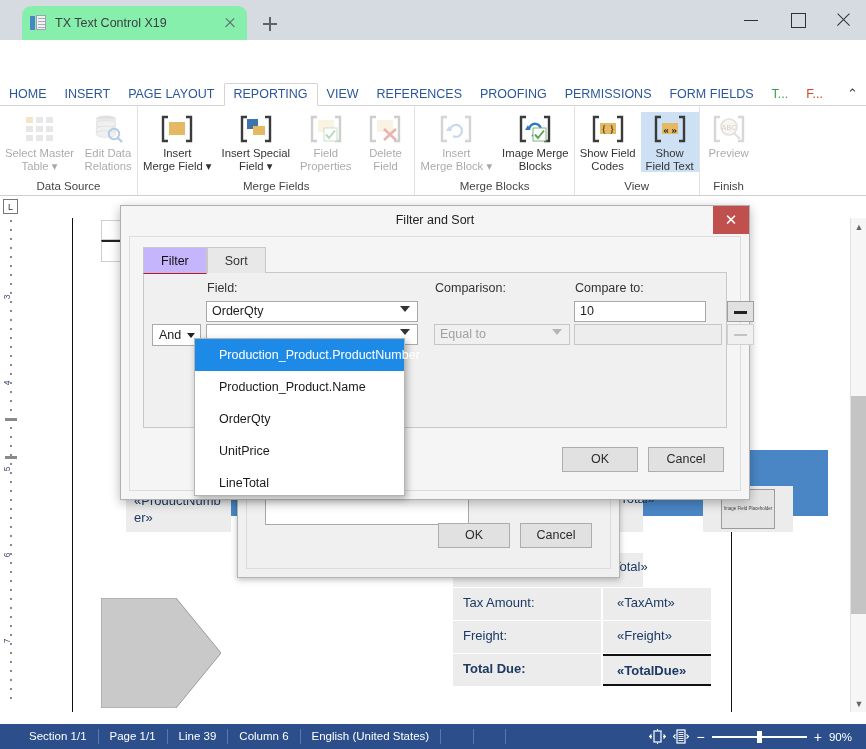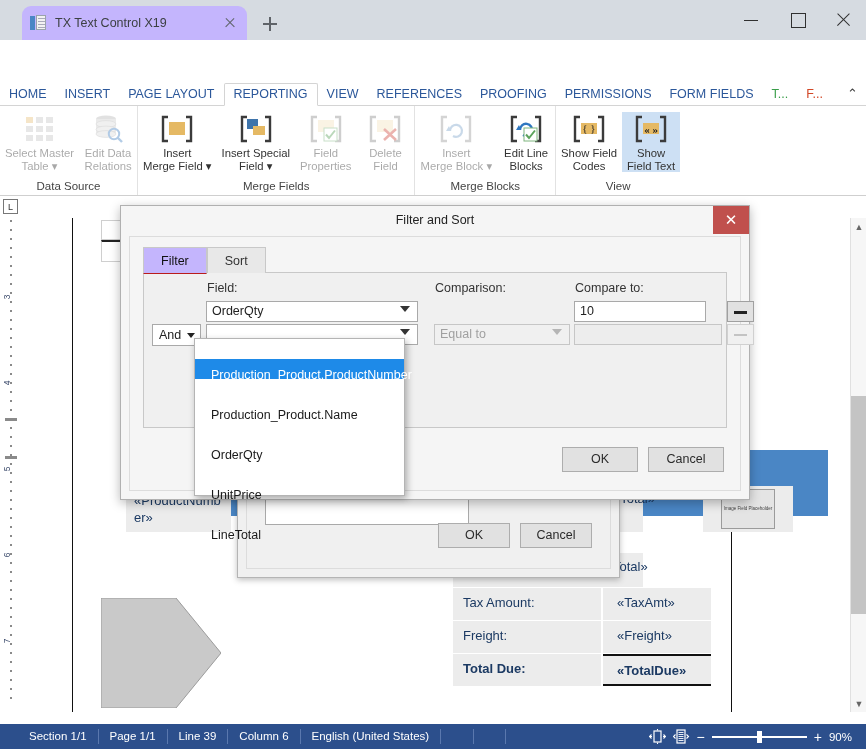--- a/index.html
+++ b/index.html
@@ -13,21 +13,21 @@
   #app { position: relative; width: 866px; height: 749px; }
 
   
   .win-titlebar {
     position: absolute; left:0; top:0; width:866px; height:40px;
     background:#d6dbe1;
   }
   .tab-strip { position:absolute; left:0; top:0; width:720px; height:40px; }
   .browser-tab {
     position:absolute; left:22px; top:6px; width:225px; height:34px;
-    background:#c4b5fd; border-radius:9px 9px 0 0;
+    background:#86efac; border-radius:9px 9px 0 0;
     display:flex; align-items:center; padding:0 8px;
   }
   .tab-favicon { width:16px; height:16px; margin-right:9px; position:relative; flex:0 0 auto;}
   .tab-favicon .p1 { position:absolute; left:0; top:1px; width:5px; height:14px; background:#4a86c5; }
   .tab-favicon .p2 { position:absolute; left:6px; top:0px; width:10px; height:15px; background:#f2f2f2; border:1px solid #9aa3ab; }
   .tab-favicon .p2::after{content:"";position:absolute;left:1px;top:2px;width:7px;height:1px;background:#aab;box-shadow:0 3px 0 #aab,0 6px 0 #aab,0 9px 0 #aab;}
   .tab-title { font-size:12.5px; color:#3c4043; white-space:nowrap; overflow:hidden; flex:1; }
   .tab-close { width:18px; height:18px; position:relative; flex:0 0 auto; cursor:pointer;}
   .tab-close::before,.tab-close::after{content:"";position:absolute;left:3px;top:8px;width:12px;height:1.4px;background:#5f6368;}
   .tab-close::before{transform:rotate(45deg);} .tab-close::after{transform:rotate(-45deg);}
@@ -162,21 +162,21 @@
   .andsel .arrow{position:absolute; right:5px; top:8px; width:0;height:0;
     border-left:4.5px solid transparent;border-right:4.5px solid transparent;border-top:5.5px solid #222;}
   .dlg-btns { position:absolute; right:16px; bottom:18px; display:flex; gap:10px; }
 
   
   .dropdown-list {
     position:absolute; left:194px; top:338px; width:211px; height:158px;
     background:#fff; border:1px solid #b4b4b4; z-index:40;
     box-shadow:2px 3px 7px rgba(0,0,0,.3);
   }
-  .dd-item { height:20px; line-height:32px; font-size:12.5px; color:#1a1a1a; padding-left:16px; white-space:nowrap; cursor:pointer;margin-top:20px; }
+  .dd-item { height:32px; line-height:32px; font-size:12.5px; color:#1a1a1a; padding-left:24px; white-space:nowrap; cursor:pointer; }
   .dd-item.selected { background:#1e8ae8; color:#fff; }
 
   
   .statusbar {
     position:absolute; left:0; bottom:0; width:866px; height:25px;
     background:#2c4f8c; color:#fff; font-size:11.5px; display:flex; align-items:center;
   }
   .sb-cell { padding:0 11px; height:15px; line-height:15px; border-right:1px solid #5a78ae; white-space:nowrap; }
   .sb-cell.first { margin-left:18px; }
   .sb-spacer { flex:1; }
@@ -336,21 +336,21 @@
             <div class="ic">
               <svg width="34" height="28" viewBox="0 0 34 28">
                 <path d="M8 2H3v24h5" fill="none" stroke="#3b3b3b" stroke-width="2.4"></path>
                 <path d="M26 2h5v24h-5" fill="none" stroke="#3b3b3b" stroke-width="2.4"></path>
                 <path d="M11 15a6 6 0 1 1 3 5" fill="none" stroke="#2f77c0" stroke-width="2.4"></path>
                 <path d="M10 10 l2 5 l-5 0z" fill="#2f77c0"></path>
                 <rect x="15" y="13" width="13" height="13" fill="#fff" stroke="#7fb57f"></rect>
                 <path d="M17 19.5 L20 23 L26 15.5" fill="none" stroke="#5ca35c" stroke-width="2"></path>
               </svg>
             </div>
-            <div class="lbl">Edit Line
+            <div class="lbl">Image Merge
 Blocks</div>
           </div>
         </div>
         <div class="rgroup-label">Merge Blocks</div>
       </div>
       <div class="rgroup">
         <div class="rgroup-items">
           <div class="ritem">
             <div class="ic">
               <svg width="34" height="28" viewBox="0 0 34 28">
@@ -370,20 +370,37 @@
                 <path d="M26 2h5v24h-5" fill="none" stroke="#3b3b3b" stroke-width="2.4"></path>
                 <rect x="9" y="8" width="16" height="11" fill="#e5b964"></rect>
                 <text x="17" y="17.5" font-size="11" font-weight="bold" font-family="Liberation Serif, serif" fill="#222" text-anchor="middle">« »</text>
               </svg>
             </div>
             <div class="lbl">Show
 Field Text</div>
           </div>
         </div>
         <div class="rgroup-label">View</div>
+      </div>
+      <div class="rgroup">
+        <div class="rgroup-items">
+          <div class="ritem disabled">
+            <div class="ic">
+              <svg width="34" height="28" viewBox="0 0 34 28">
+                <path d="M8 2H3v24h5" fill="none" stroke="#a2a2a2" stroke-width="2.4"></path>
+                <path d="M26 2h5v24h-5" fill="none" stroke="#a2a2a2" stroke-width="2.4"></path>
+                <circle cx="17" cy="12" r="8" fill="#f3ecd9" stroke="#b7b7b7" stroke-width="1.6"></circle>
+                <text x="17" y="14.5" font-size="7" font-family="Liberation Sans, sans-serif" fill="#8a8a8a" text-anchor="middle">ABC</text>
+                <path d="M22 18 L28 24" stroke="#b7b7b7" stroke-width="2.4"></path>
+              </svg>
+            </div>
+            <div class="lbl">Preview</div>
+          </div>
+        </div>
+        <div class="rgroup-label">Finish</div>
       </div>
     </div>
 
   <div class="hruler" id="hruler">
       <div class="ruler-track"></div>
       <span class="ruler-num" style="left: 225px;">1</span>
       <span class="ruler-num" style="left: 298px;">2</span>
       <span class="ruler-num" style="left: 371px;">3</span>
       <span class="ruler-num" style="left: 444px;">4</span>
       <span class="ruler-num" style="left: 517px;">5</span>

